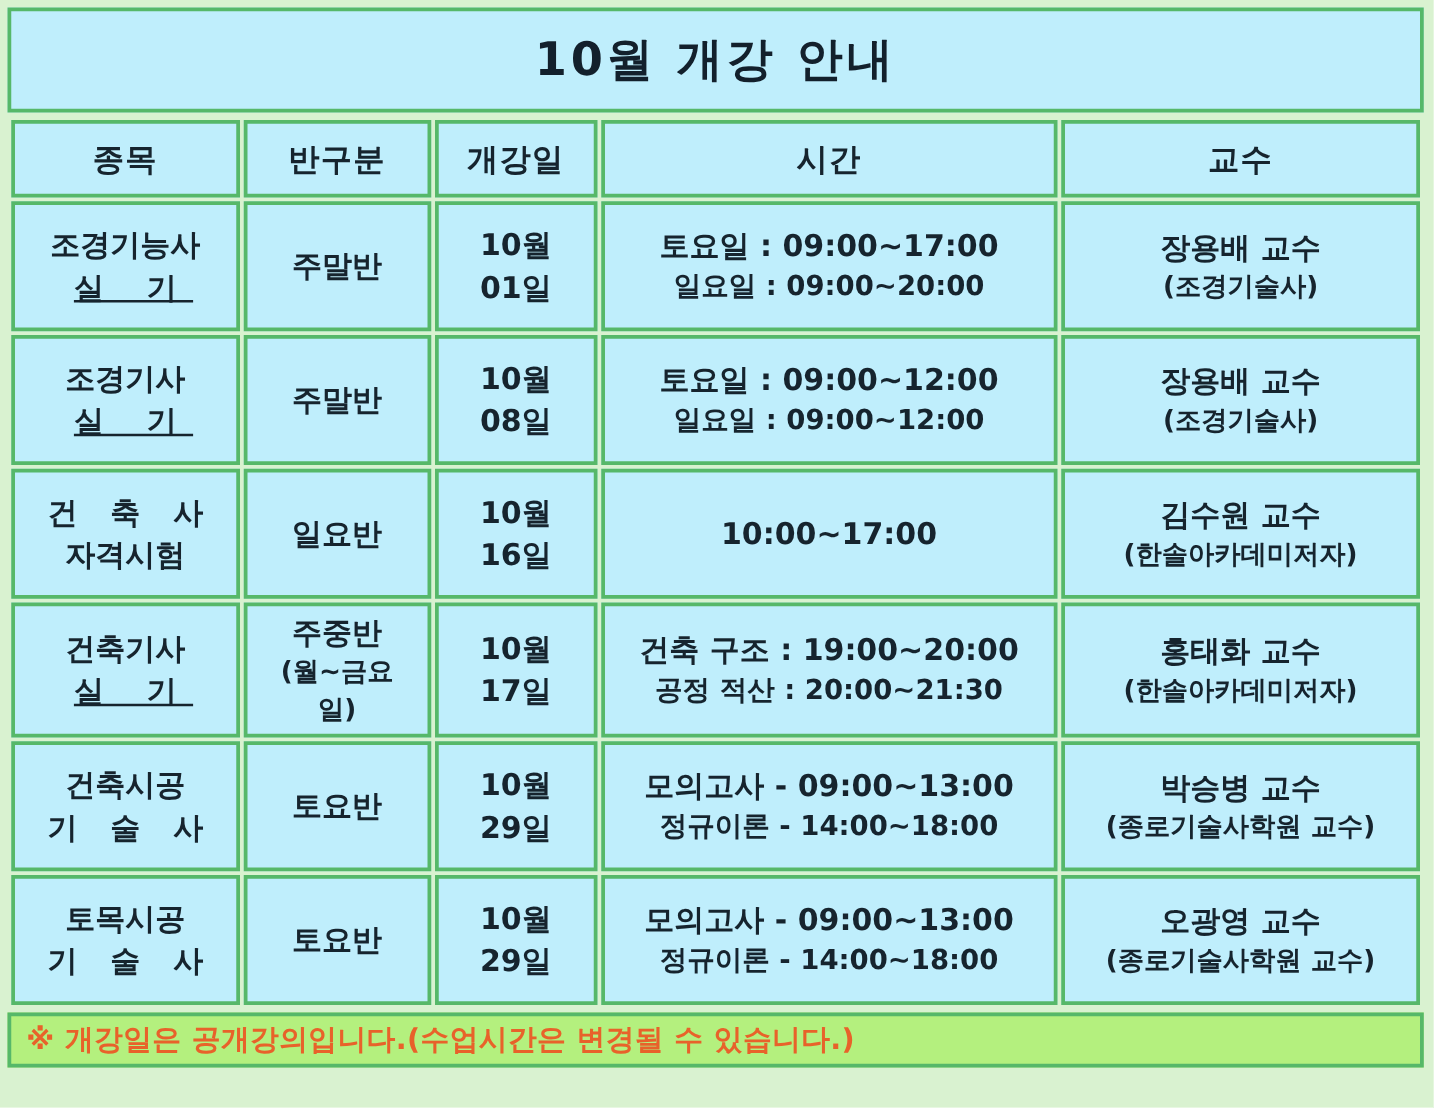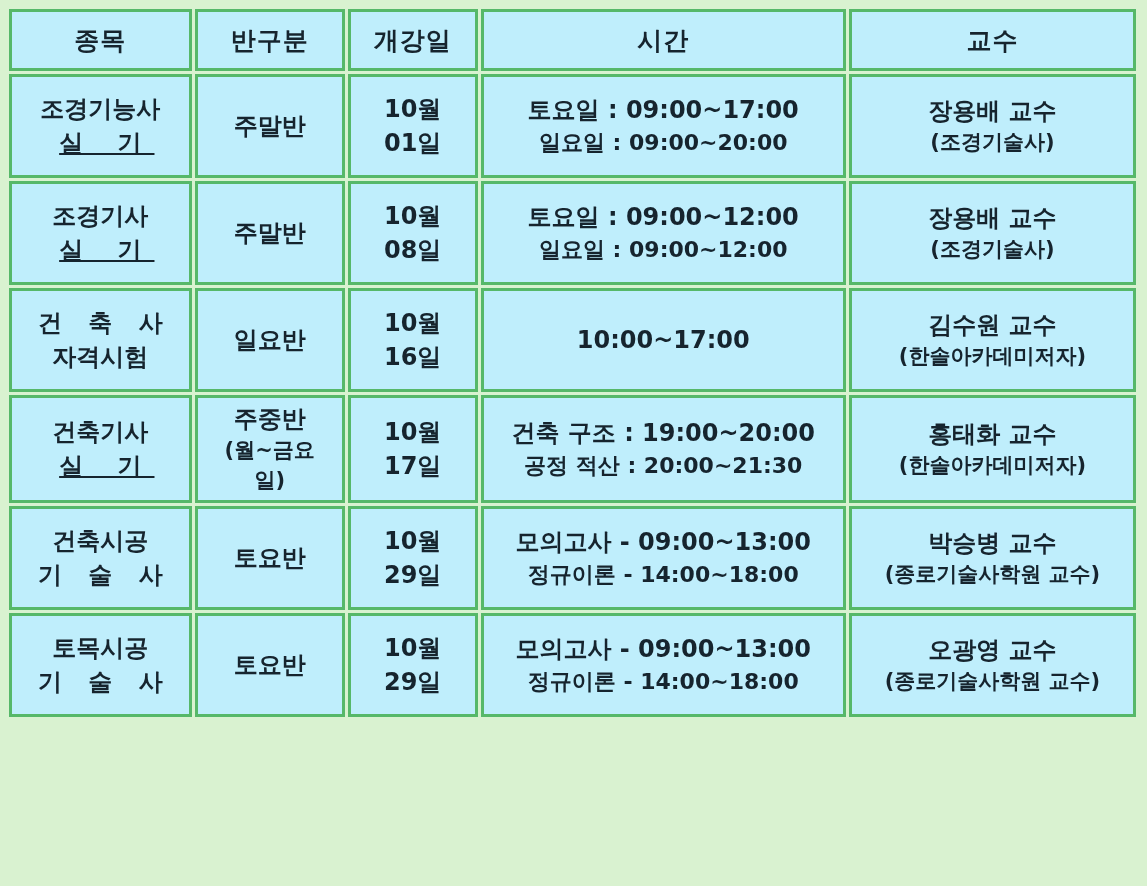--- a/index.html
+++ b/index.html
@@ -120,20 +120,21 @@
     letter-spacing: 0.3px;
     white-space: nowrap;
   }
 </style>
 </head>
 <body>
 
 <div class="frame">
   <div class="sheet">
 
+    <div class="title-cell">10월 개강 안내</div>
 
     <table class="sched-table">
       <thead>
         <tr>
           <th style="width:180px">종목</th>
           <th style="width:148px">반구분</th>
           <th style="width:128px">개강일</th>
           <th style="width:360px">시간</th>
           <th style="width:283px">교수</th>
         </tr>
@@ -250,15 +251,16 @@
           </td>
           <td class="prof-cell">
             <span>오광영 교수</span>
             <span class="sub-small">(종로기술사학원 교수)</span>
           </td>
         </tr>
 
       </tbody>
     </table>
 
+    <div class="note-cell">※ 개강일은 공개강의입니다.(수업시간은 변경될 수 있습니다.)</div>
 
   </div>
 </div>
 
 </body></html>

